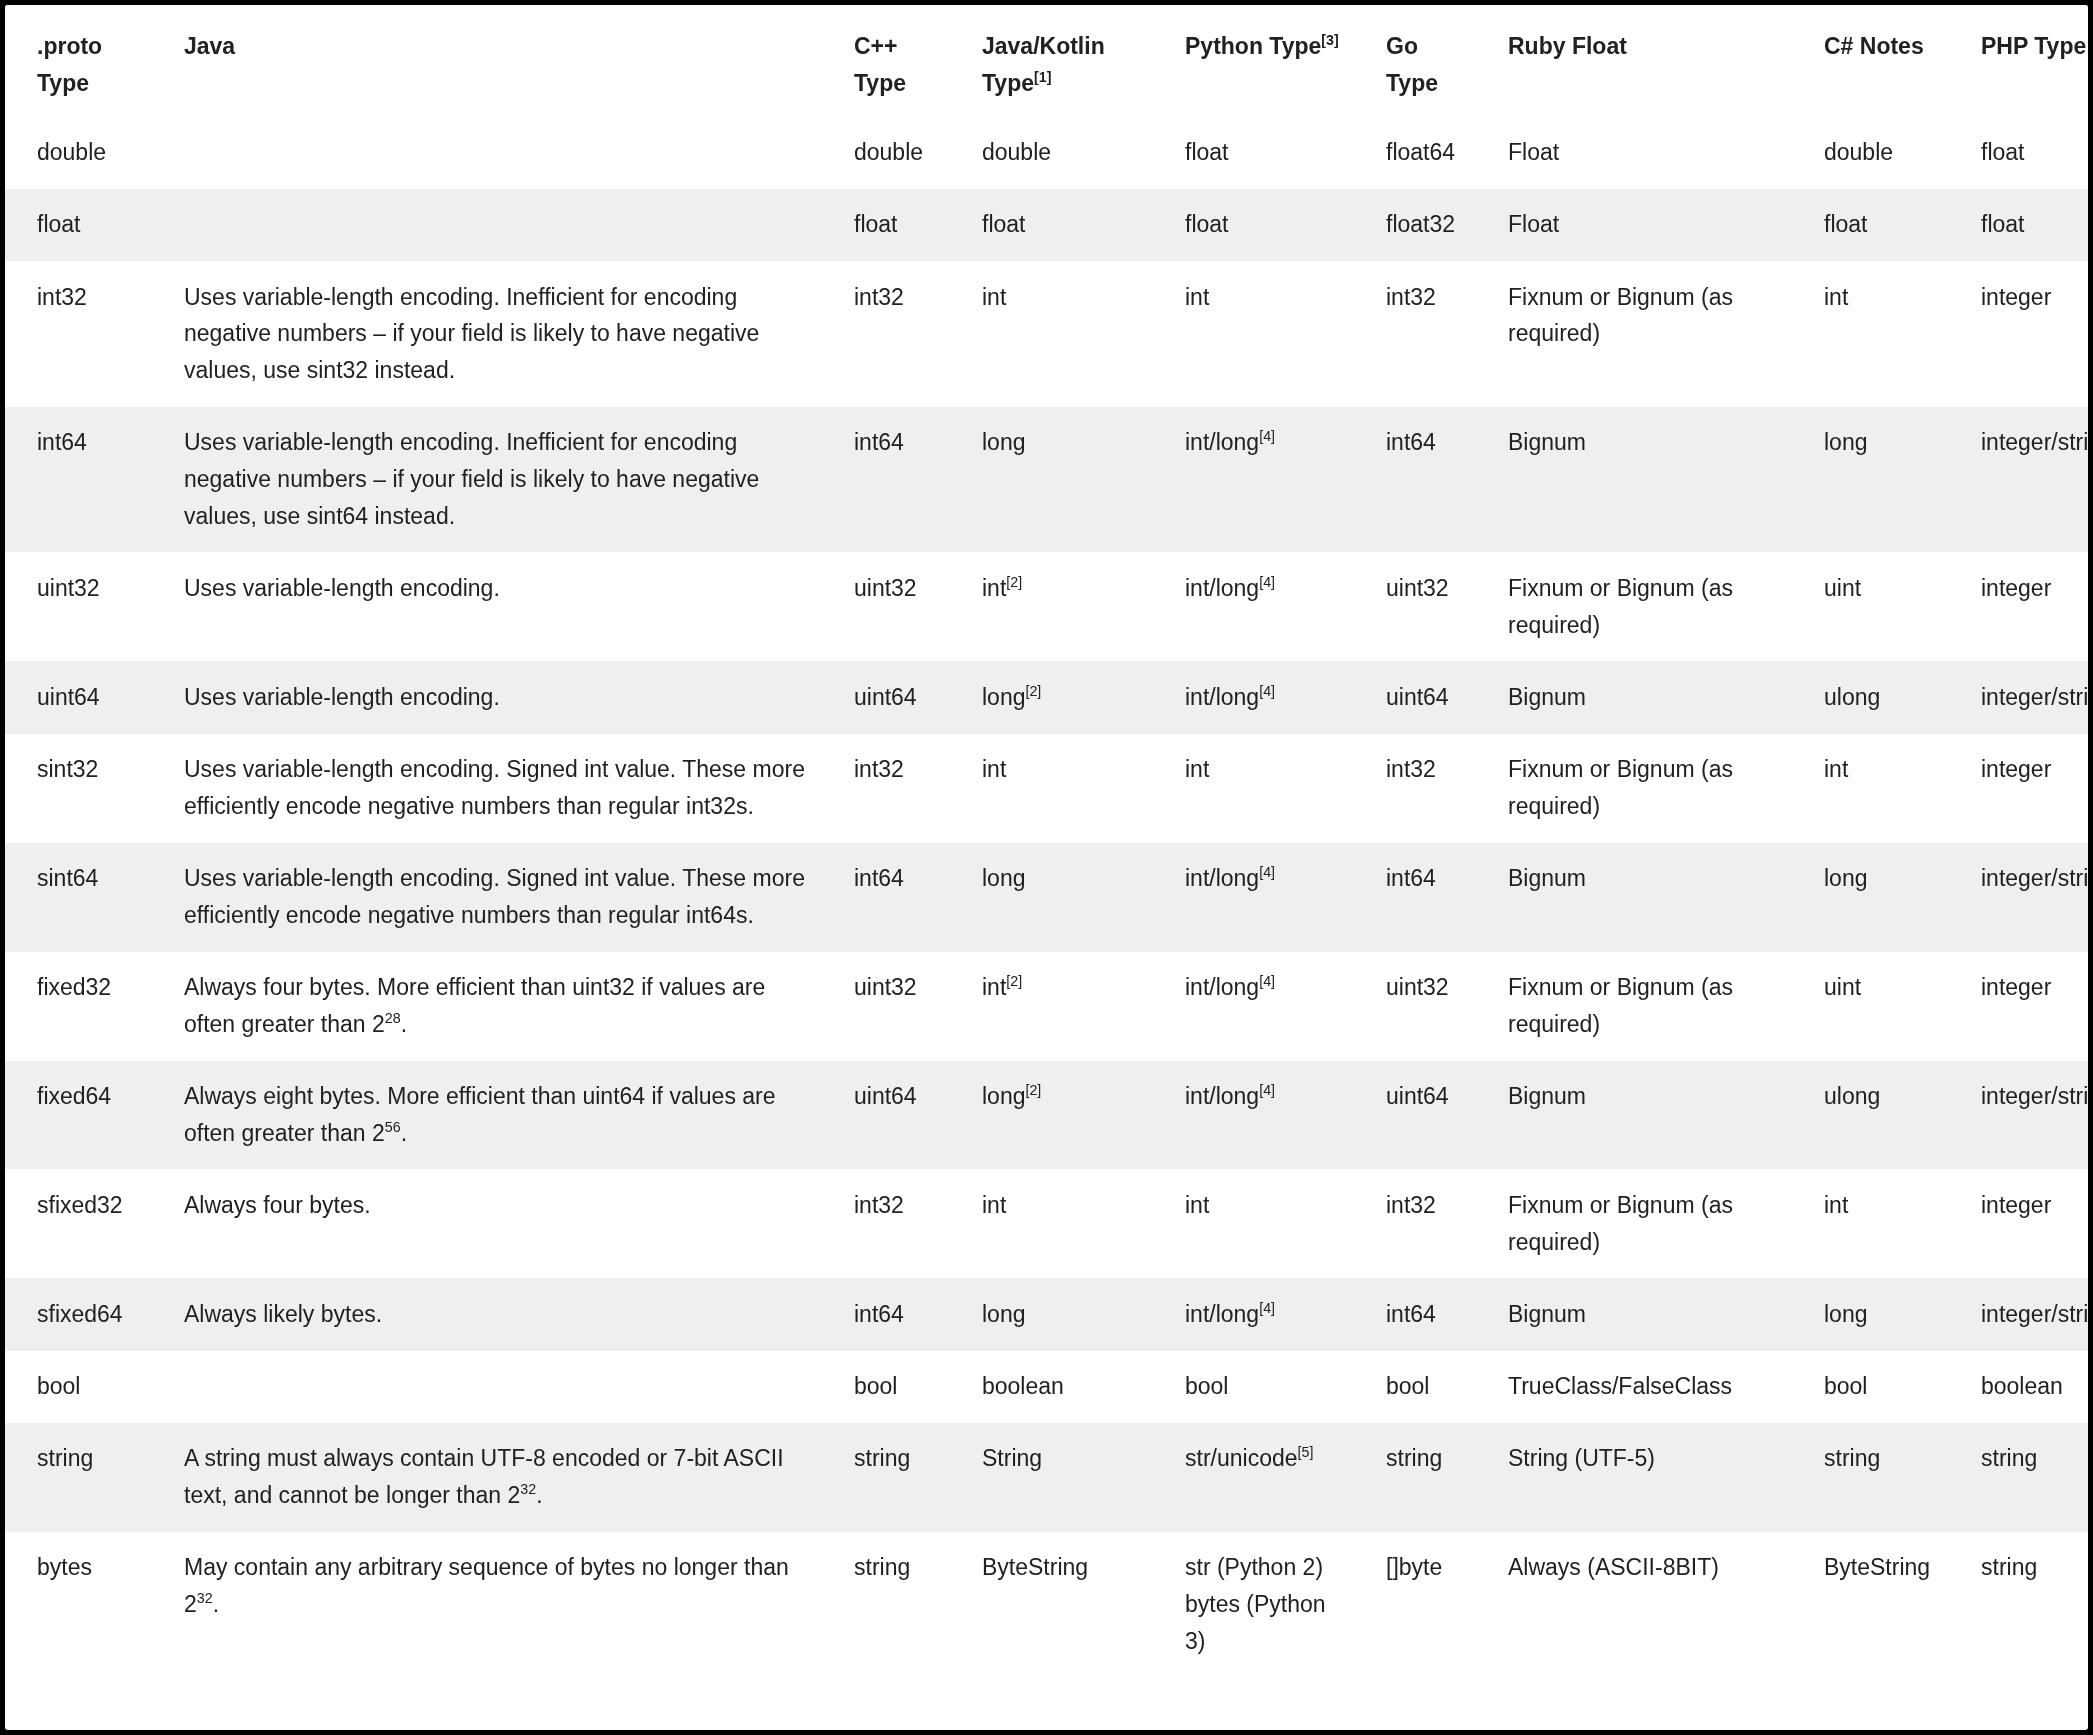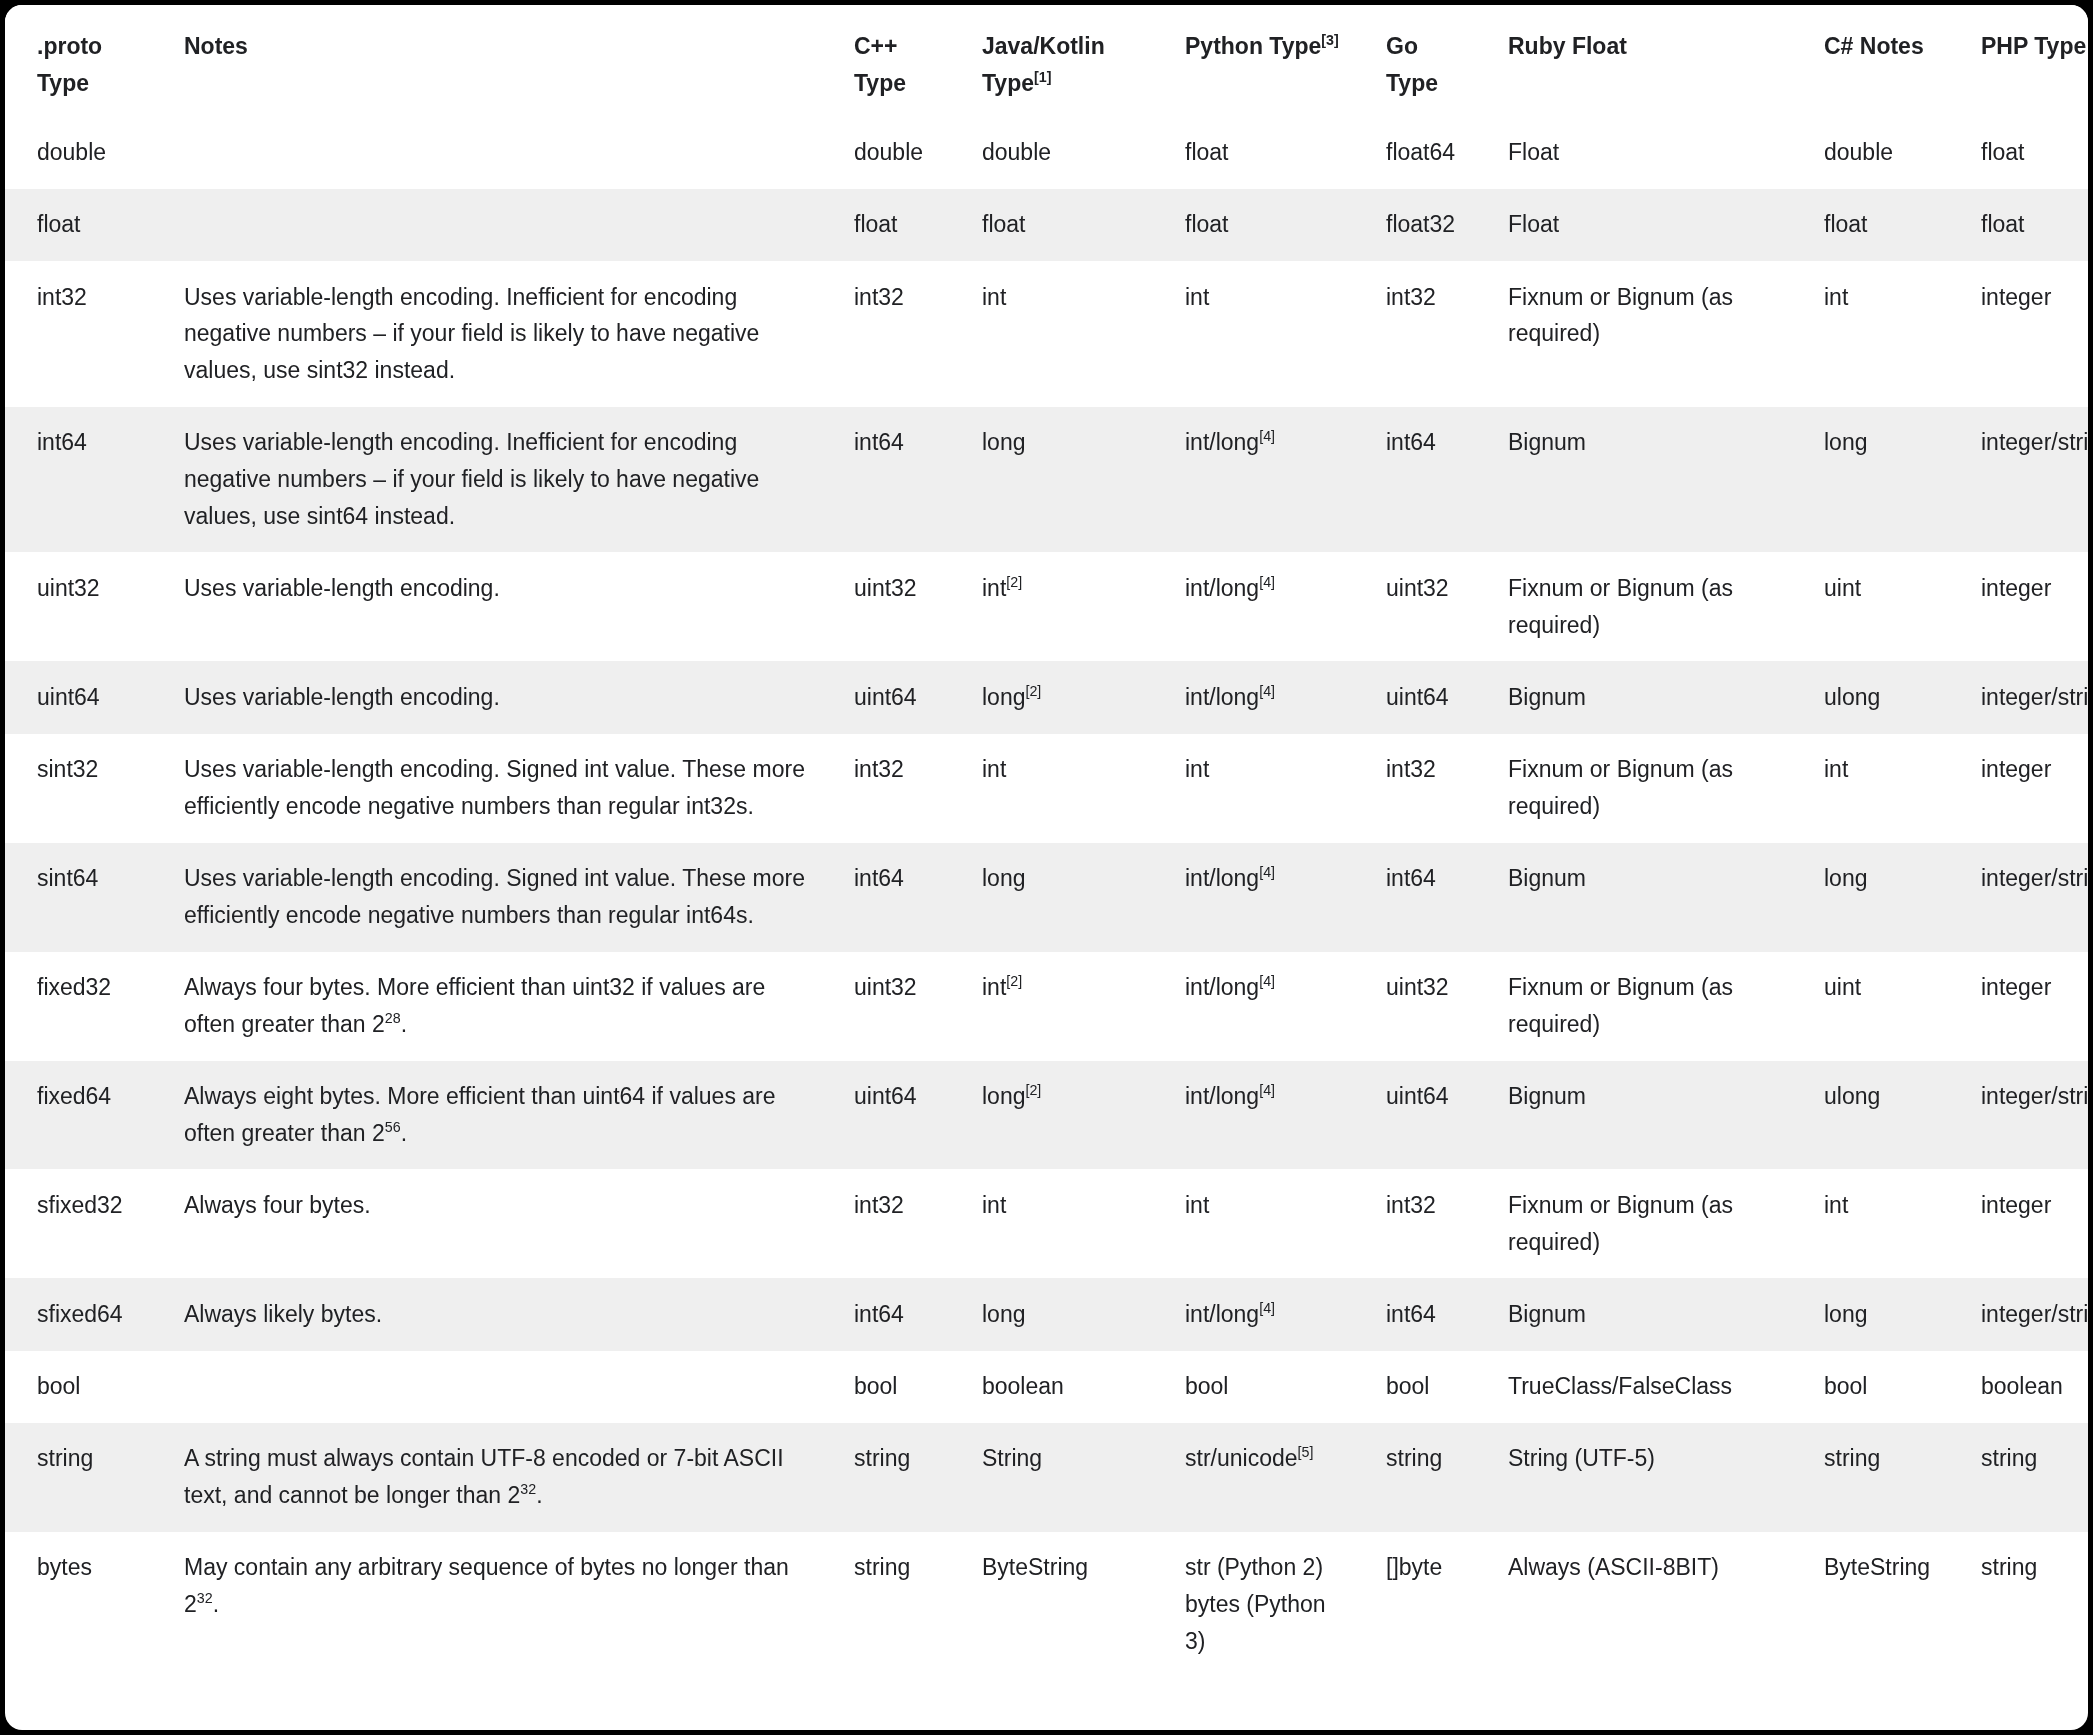--- a/index.html
+++ b/index.html
@@ -16,21 +16,21 @@
     width: 2093px;
     height: 1736px;
     background: var(--frame-bg);
     overflow: hidden;
     font-family: "Liberation Sans", sans-serif;
   }
   .window {
     position: absolute;
     inset: 5px;
     background: var(--page-bg);
-    border-radius: 17px;
+    border-radius: 3px;
     overflow: hidden;
   }
   table.types-table {
     border-collapse: collapse;
     table-layout: fixed;
     width: 2155px;
     color: var(--text-color);
     font-size: 23px;
     line-height: 1.6;
   }
@@ -71,21 +71,21 @@
       <col style="width:203px">
       <col style="width:201px">
       <col style="width:122px">
       <col style="width:316px">
       <col style="width:157px">
       <col style="width:211px">
     </colgroup>
     <thead>
       <tr>
         <th>.proto Type</th>
-        <th>Notes</th>
+        <th>Java</th>
         <th>C++ Type</th>
         <th>Java/Kotlin Type<sup>[1]</sup></th>
         <th>Python Type<sup>[3]</sup></th>
         <th>Go Type</th>
         <th>Ruby Float</th>
         <th>C# Notes</th>
         <th>PHP Type</th>
       </tr>
     </thead>
     <tbody>

